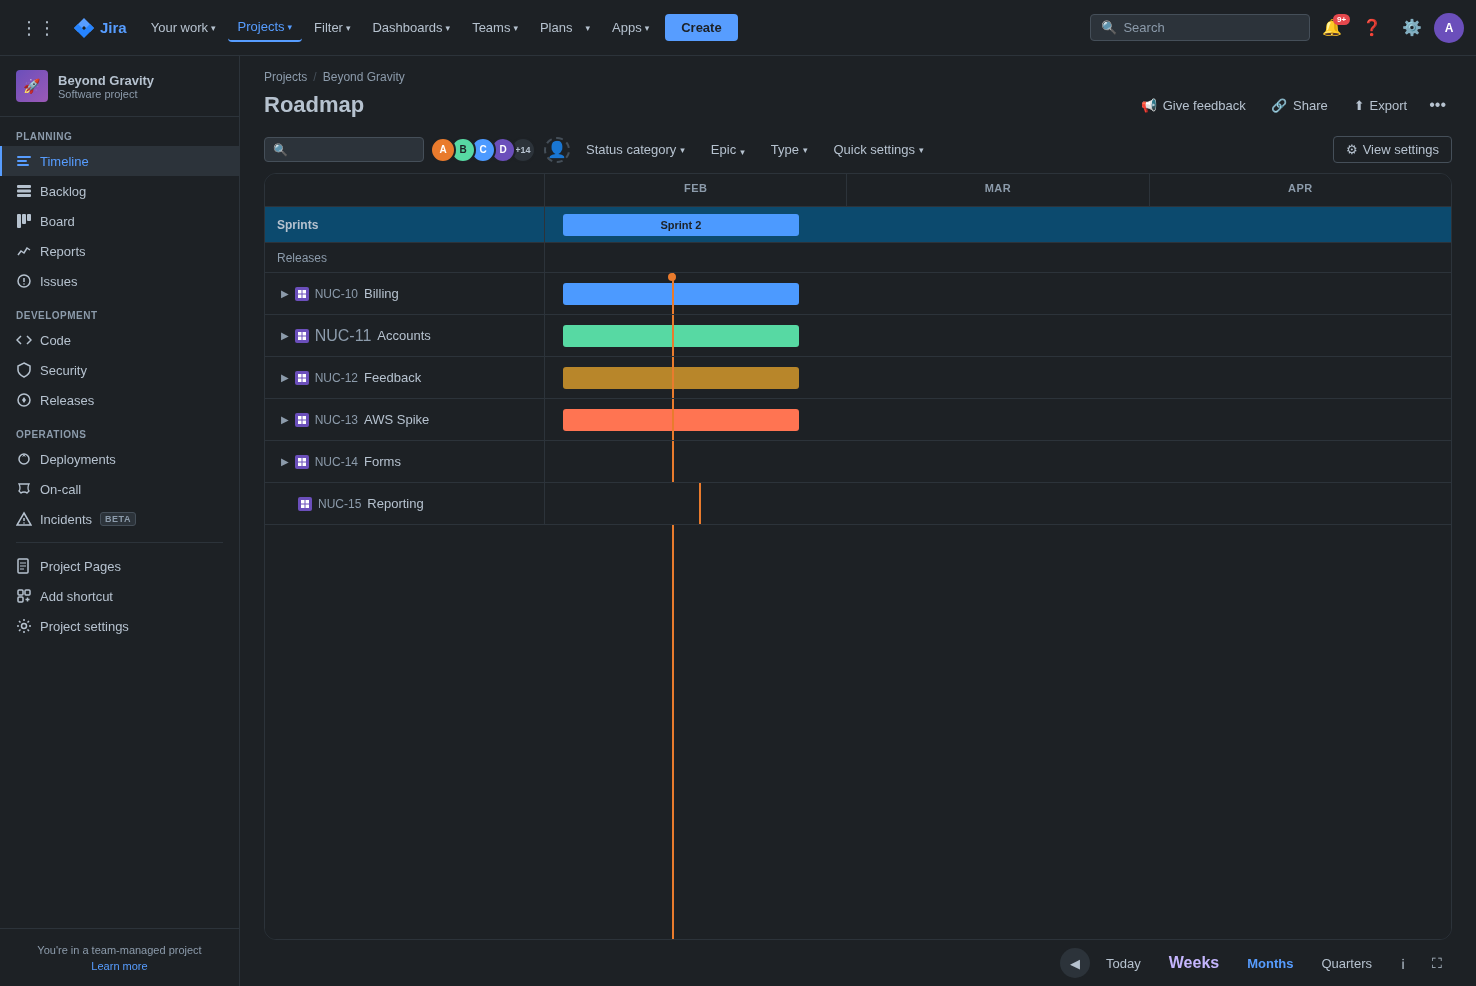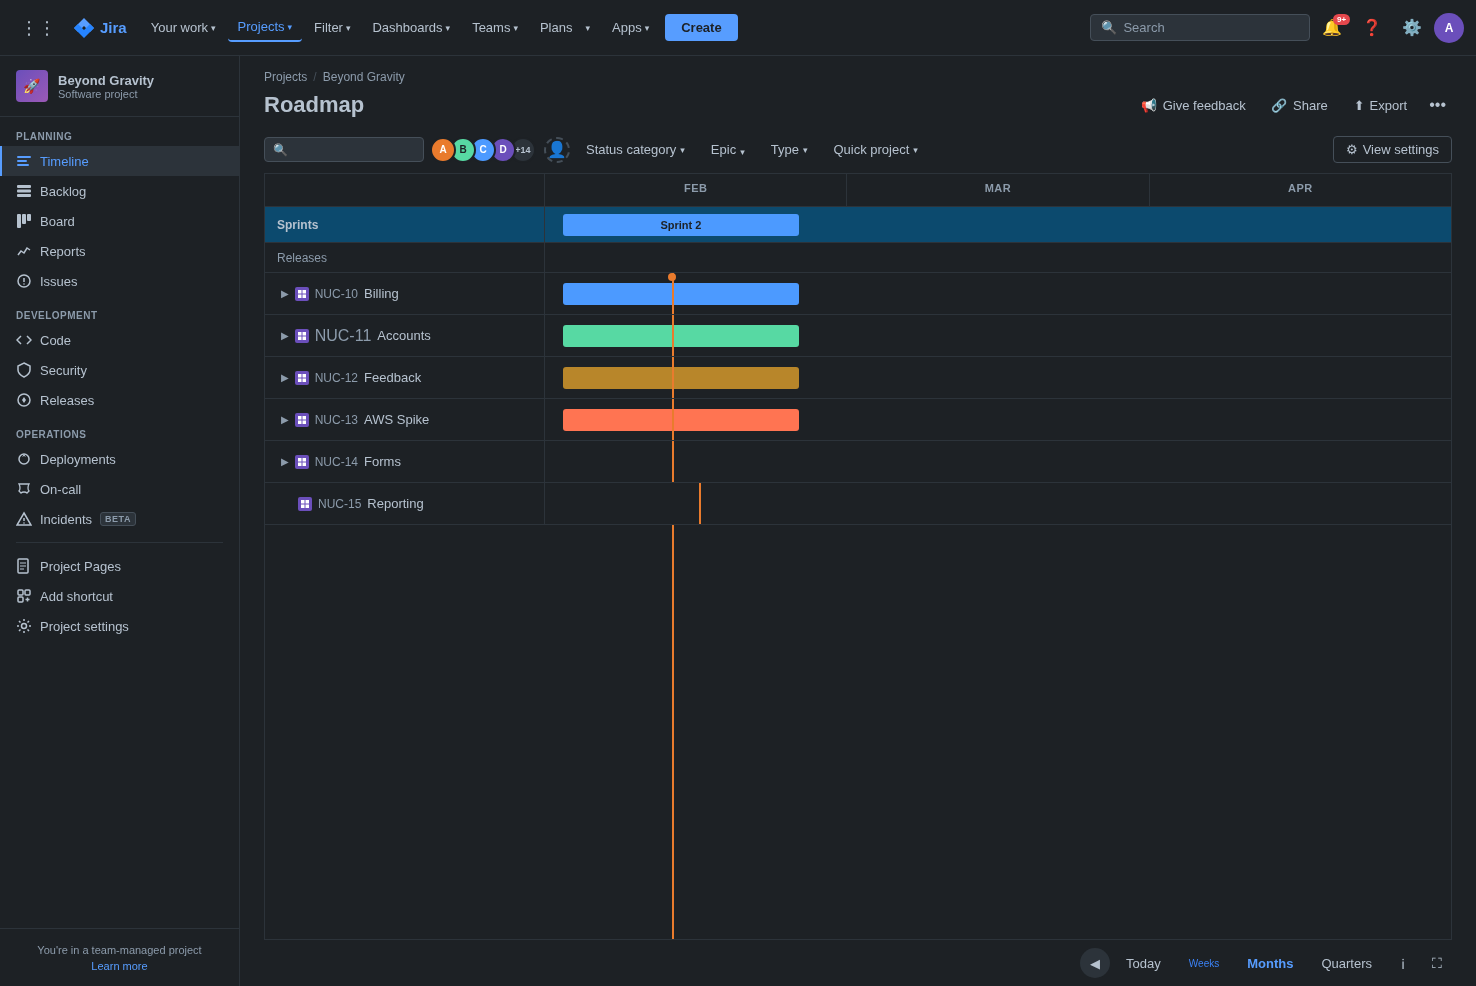--- a/index.html
+++ b/index.html
@@ -295,32 +295,32 @@
       </div>
       <div style="display:flex;align-items:flex-end;gap:4px;padding:5px 10px;border-radius:4px;cursor:pointer;color:#b6c2cf;font-size:13px;">
         <span>Epic</span>
         <span style="font-size:9px;">▾</span>
       </div>
       <div style="display:flex;align-items:center;gap:4px;padding:5px 10px;border-radius:4px;cursor:pointer;color:#b6c2cf;font-size:13px;">
         <span>Type</span>
         <span style="font-size:9px;">▾</span>
       </div>
       <div style="display:flex;align-items:center;gap:4px;padding:5px 10px;border-radius:4px;cursor:pointer;color:#b6c2cf;font-size:13px;">
-        <span>Quick project</span>
+        <span>Quick settings</span>
         <span style="font-size:9px;">▾</span>
       </div>
 
       <div style="margin-left:auto;display:flex;align-items:center;gap:5px;padding:5px 12px;border-radius:4px;cursor:pointer;color:#b6c2cf;font-size:13px;border:1px solid #454f59;">
         <span>⚙</span>
         <span>View settings</span>
       </div>
     </div>
 
     <div style="flex:1;overflow:hidden;display:flex;flex-direction:column;padding:0 24px 0 24px;">
-      <div style="flex:1;display:flex;flex-direction:column;border:1px solid #2c333a;border-radius:0;overflow:hidden;">
+      <div style="flex:1;display:flex;flex-direction:column;border:1px solid #2c333a;border-radius:12px;overflow:hidden;">
 
         <div style="display:flex;background:#1d2125;border-bottom:1px solid #2c333a;flex-shrink:0;">
           <div style="width:280px;flex-shrink:0;border-right:1px solid #2c333a;height:32px;"></div>
           <div style="flex:1;text-align:center;padding:8px 0;color:#8c9bab;font-size:11px;font-weight:600;text-transform:uppercase;letter-spacing:0.5px;border-right:1px solid #2c333a;">FEB</div>
           <div style="flex:1;text-align:center;padding:8px 0;color:#8c9bab;font-size:11px;font-weight:600;text-transform:uppercase;letter-spacing:0.5px;border-right:1px solid #2c333a;">MAR</div>
           <div style="flex:1;text-align:center;padding:8px 0;color:#8c9bab;font-size:11px;font-weight:600;text-transform:uppercase;letter-spacing:0.5px;">APR</div>
         </div>
 
         <div style="display:flex;background:#0c4a6e;border-bottom:1px solid #2c333a;height:36px;align-items:center;flex-shrink:0;">
           <div style="width:280px;flex-shrink:0;border-right:1px solid #2c333a;padding:0 12px;color:#b6c2cf;font-size:12px;font-weight:600;height:100%;display:flex;align-items:center;">Sprints</div>
@@ -457,21 +457,21 @@
         <div style="flex:1;background:#1d2125;position:relative;">
           <div style="position:absolute;top:0;bottom:0;left:calc(280px + ((100% - 280px) * 0.14));width:2px;background:#e97b2d;z-index:10;"></div>
         </div>
 
       </div>
     </div>
 
     <div style="display:flex;align-items:center;justify-content:flex-end;padding:8px 24px;gap:4px;flex-shrink:0;">
       <button style="width:30px;height:30px;border-radius:50%;background:#2c333a;border:none;color:#b6c2cf;cursor:pointer;display:flex;align-items:center;justify-content:center;font-size:13px;">◀</button>
       <button style="padding:5px 12px;border-radius:4px;background:transparent;border:none;color:#b6c2cf;cursor:pointer;font-size:13px;">Today</button>
-      <button style="padding:5px 12px;border-radius:4px;background:transparent;border:none;color:#3b82f6;cursor:pointer;font-size:10px;">Weeks</button>
+      <button style="padding:5px 12px;border-radius:4px;background:transparent;border:none;color:#c4b5fd;cursor:pointer;font-size:16px;font-weight:bold;">Weeks</button>
       <button style="padding:5px 12px;border-radius:4px;background:transparent;border:none;color:#579dff;cursor:pointer;font-size:13px;font-weight:600;">Months</button>
       <button style="padding:5px 12px;border-radius:4px;background:transparent;border:none;color:#b6c2cf;cursor:pointer;font-size:13px;">Quarters</button>
       <button style="width:30px;height:30px;border-radius:4px;background:transparent;border:none;color:#b6c2cf;cursor:pointer;font-size:14px;">ℹ</button>
       <button style="width:30px;height:30px;border-radius:4px;background:transparent;border:none;color:#b6c2cf;cursor:pointer;font-size:14px;">⛶</button>
     </div>
 
   </main>
 </div>
 
 </body></html>

